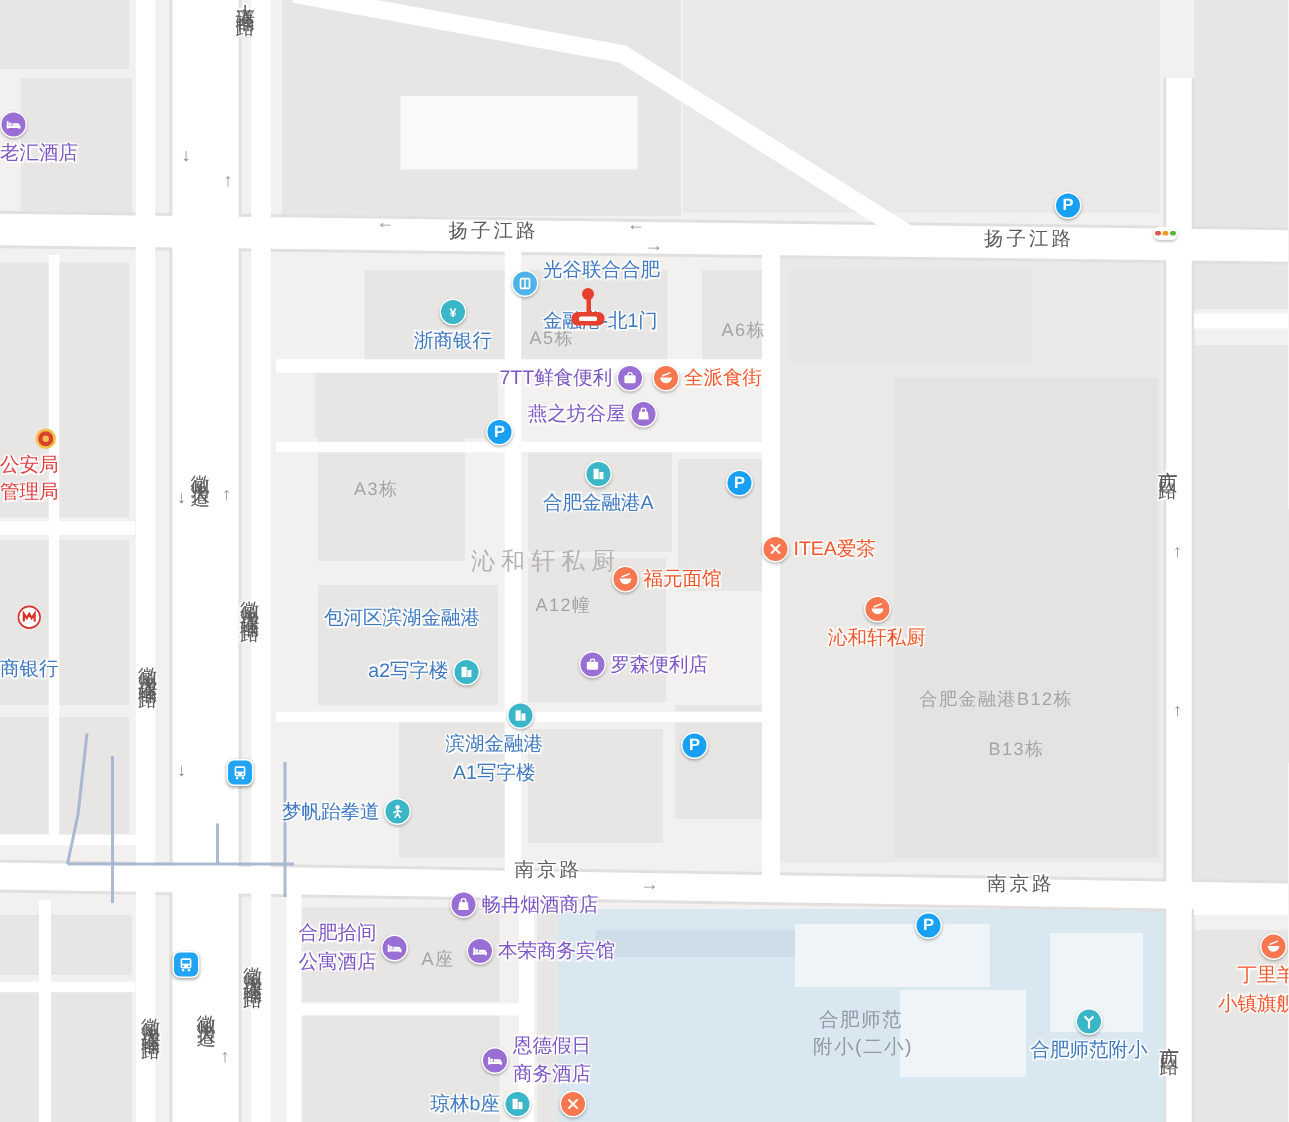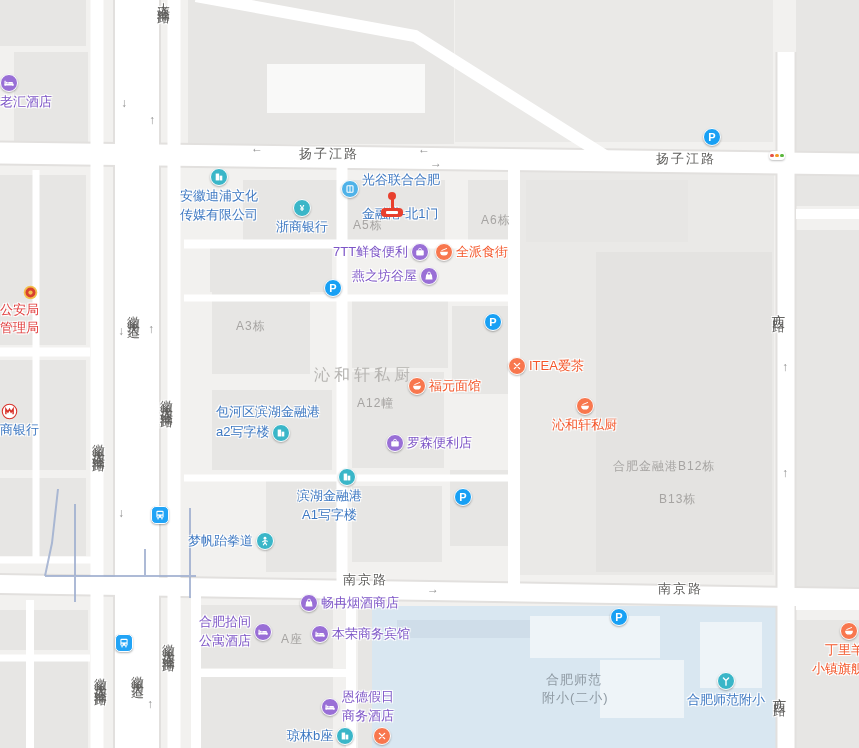--- a/index.html
+++ b/index.html
@@ -229,29 +229,20 @@
 
   <div class="poi poi-col" style="left:0;top:74px;align-items:flex-start">
     <span class="pin c-purple">
         <svg viewBox="0 0 16 16">
           <use href="#i-bed"></use>
         </svg>
       </span>
     <span class="ptxt t-purple halo">老汇酒店</span>
   </div>
 
-  <div class="poi poi-col" style="left:180px;top:168px">
-    <span class="pin c-teal">
-        <svg viewBox="0 0 16 16">
-          <use href="#i-build"></use>
-        </svg>
-      </span>
-    <span class="ptxt t-blue halo">安徽迪浦文化</span>
-    <span class="ptxt t-blue halo">传媒有限公司</span>
-  </div>
 
   <div class="poi poi-col" style="left:276px;top:199px">
     <span class="pin c-teal">
         <svg viewBox="0 0 16 16">
           <use href="#i-yen"></use>
         </svg>
       </span>
     <span class="ptxt t-blue halo">浙商银行</span>
   </div>
 
@@ -295,20 +286,28 @@
 
   <div class="poi" style="left:352px;top:267px">
     <span class="ptxt t-purple halo">燕之坊谷屋</span>
     <span class="pin c-purple">
         <svg viewBox="0 0 16 16">
           <use href="#i-bag"></use>
         </svg>
       </span>
   </div>
 
+  <div class="poi poi-col" style="left:362px;top:307px">
+    <span class="pin c-teal">
+        <svg viewBox="0 0 16 16">
+          <use href="#i-build"></use>
+        </svg>
+      </span>
+    <span class="ptxt t-blue halo">合肥金融港A</span>
+  </div>
 
   <div class="poi" style="left:408px;top:377px">
     <span class="pin c-orange">
         <svg viewBox="0 0 16 16">
           <use href="#i-bowl"></use>
         </svg>
       </span>
     <span class="ptxt t-orange halo">福元面馆</span>
   </div>
 
@@ -323,21 +322,21 @@
 
   <div class="poi poi-col" style="left:552px;top:397px">
     <span class="pin c-orange">
         <svg viewBox="0 0 16 16">
           <use href="#i-bowl"></use>
         </svg>
       </span>
     <span class="ptxt t-orange halo">沁和轩私厨</span>
   </div>
 
-  <div class="poi poi-col" style="left:216px;top:404px;align-items:flex-start;gap:3px">
+  <div class="poi poi-col" style="left:216px;top:404px;align-items:flex-end;gap:18px">
     <span class="ptxt t-blue halo">包河区滨湖金融港</span>
     <span style="display:flex;align-items:center;gap:3px">
       <span class="ptxt t-blue halo">a2写字楼</span>
       <span class="pin c-teal">
           <svg viewBox="0 0 16 16">
             <use href="#i-build"></use>
           </svg>
         </span>
     </span>
   </div>
@@ -451,21 +450,21 @@
   <div class="poi poi-col" style="left:0;top:283px;align-items:flex-end;gap:1px">
     <span class="pin c-plain">
         <svg viewBox="0 0 16 16">
           <use href="#i-badge"></use>
         </svg>
       </span>
     <span class="ptxt t-red halo">公安局</span>
     <span class="ptxt t-red halo">管理局</span>
   </div>
 
-  <div class="poi poi-col" style="left:0;top:402px;align-items:flex-start;gap:2px">
+  <div class="poi poi-col" style="left:0;top:402px;align-items:center;gap:18px">
     <span class="pin c-plain">
         <svg viewBox="0 0 16 16">
           <use href="#i-cmb"></use>
         </svg>
       </span>
     <span class="ptxt t-blue halo">商银行</span>
   </div>
 
   <div class="p-ico" style="left:324px;top:279px">P</div>
   <div class="p-ico" style="left:484px;top:313px">P</div>

